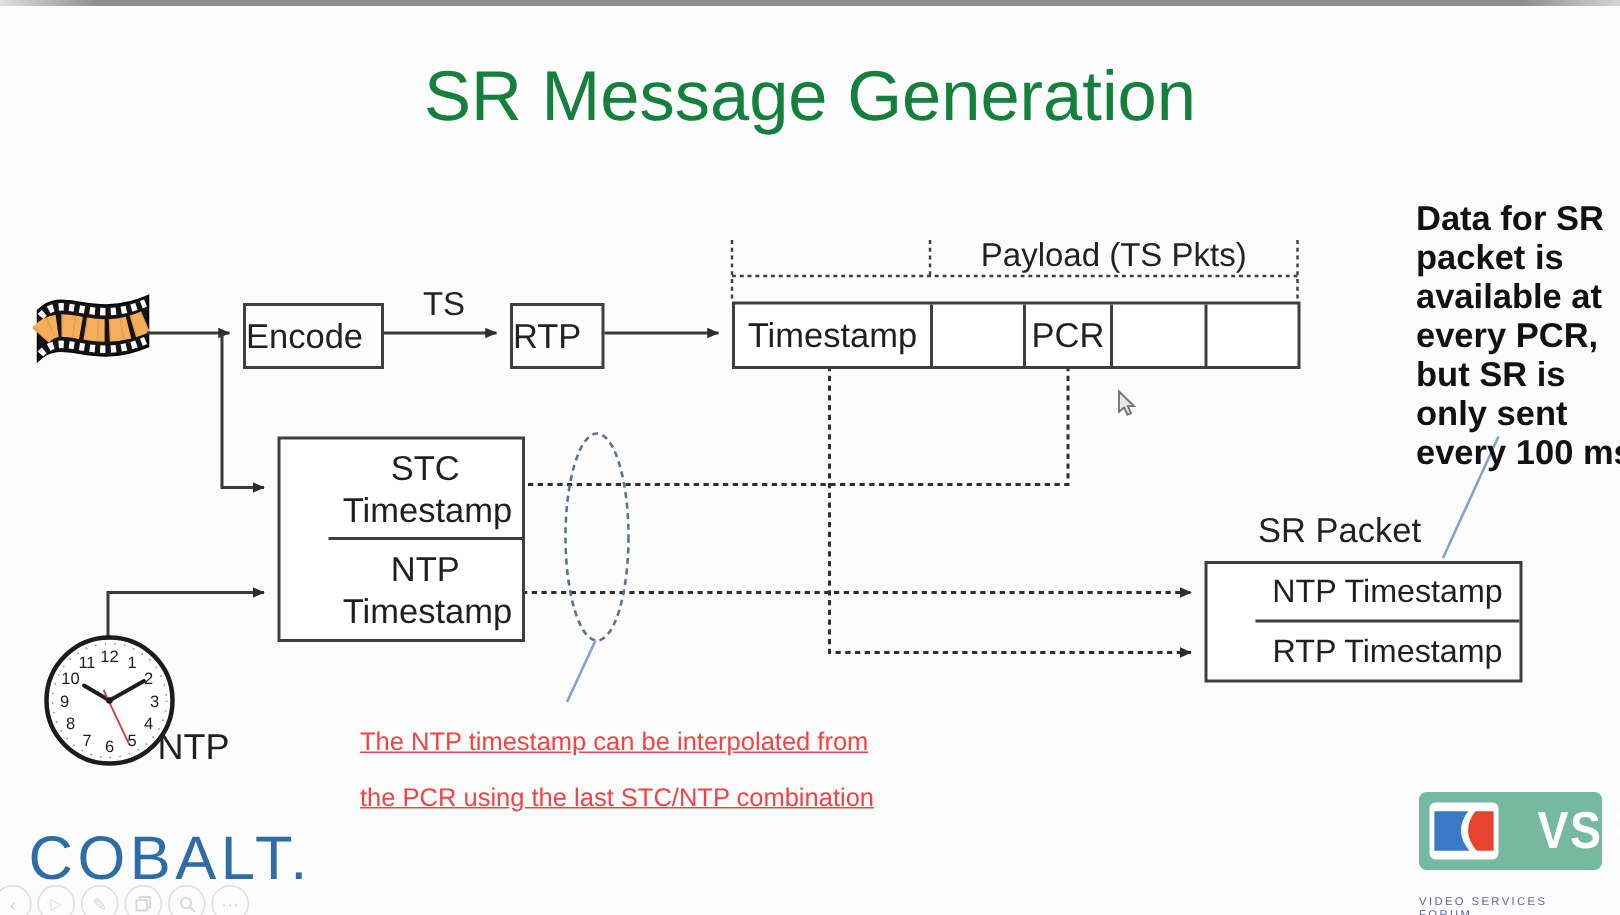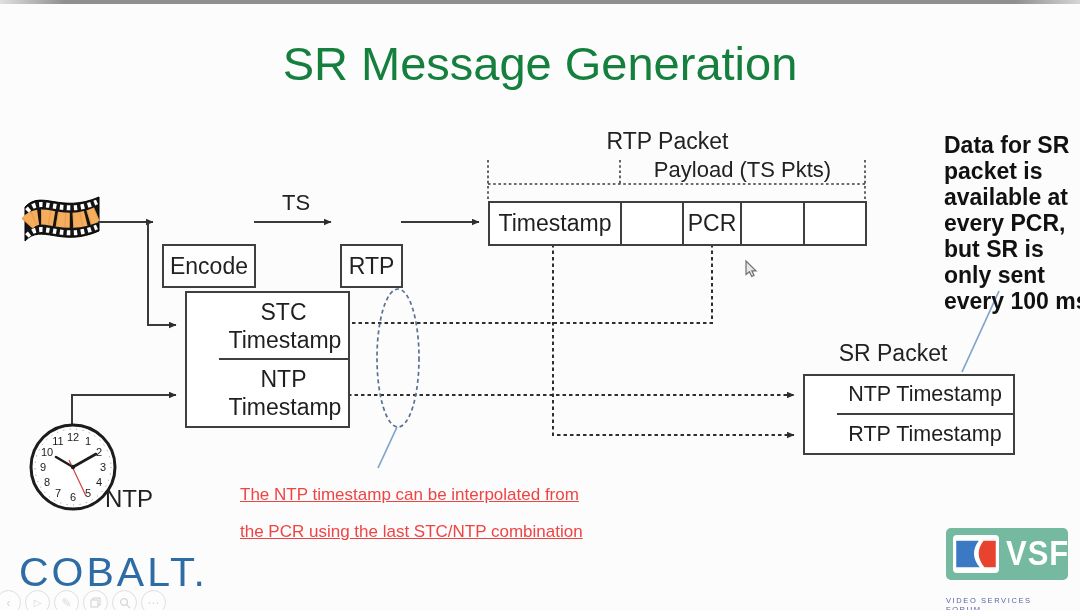--- a/index.html
+++ b/index.html
@@ -3,38 +3,38 @@
 <meta charset="utf-8">
 <style>
   html,body{margin:0;padding:0;}
   body{font-family:"Liberation Sans",sans-serif;background:#e9e9e9;}
   #stage{position:relative;width:1080px;height:610px;background:#fcfcfc;overflow:hidden;color:#1f1f1f;}
   .abs{position:absolute;}
   #topstrip{left:0;top:0;width:1080px;height:4px;
     background:linear-gradient(to right,#e0e0de,#8f8f8d 6%,#8f8f8d 94%,#d5d5d3);}
   #title{left:0;top:36px;width:1080px;text-align:center;font-size:47px;color:#15803d;letter-spacing:0px;}
   .dbox{position:absolute;border:2px solid #3f3f3f;background:rgba(255,255,255,.6);
-    display:flex;align-items:center;justify-content:center;font-size:23px;color:#222;text-align:center;margin-top:42px;}
+    display:flex;align-items:center;justify-content:flex-start;font-size:23px;color:#222;text-align:center;}
   #svglayer{left:0;top:0;}
   .lbl{position:absolute;font-size:22px;color:#222;}
   .center{text-align:center;}
   
   #pktrow{left:488px;top:201px;height:41px;display:flex;position:absolute;border:2px solid #3f3f3f;background:#fff;justify-content:center;}
   #pktrow .cell{height:100%;display:flex;align-items:center;justify-content:center;font-size:23px;border-right:2px solid #3f3f3f;}
   #pktrow .cell:last-child{border-right:none;}
   
   .stack{position:absolute;border:2px solid #3f3f3f;background:#fff;padding-left:32px;}
   .stack .row{display:flex;align-items:center;justify-content:center;text-align:center;border-bottom:2px solid #3f3f3f;}
   .stack .row:last-child{border-bottom:none;}
   #srnote{left:924px;top:132px;width:152px;font-size:23px;font-weight:bold;line-height:26px;color:#111;margin-left:20px;}
   #caption{left:240px;top:476px;font-size:17px;line-height:37px;color:#ef4444;text-decoration:underline;}
   #ntplabel{left:105px;top:485px;font-size:24px;}
   #cobalt{left:19px;top:549px;font-size:41px;color:#2d6ca5;letter-spacing:3px;font-weight:400;}
   
-  #vsf{left:946px;top:528px;width:122px;height:52px;background:#74b9a0;border-radius:5px;display:flex;align-items:center;}
+  #vsf{left:946px;top:528px;width:122px;height:52px;background:#74b9a0;border-radius:5px;display:flex;align-items:center;gap:19px;}
   #vsfmark{width:52px;height:38px;background:#fff;border-radius:4px;margin-left:7px;display:flex;align-items:center;justify-content:center;}
   #vsftext{color:#fff;font-weight:bold;font-size:31px;letter-spacing:1px;margin-left:7px;transform:scaleY(1.12);}
   #vsfsub{left:946px;top:596px;width:124px;text-align:left;font-size:7.5px;font-weight:normal;letter-spacing:1.6px;color:#5b63a9;}
   
   #controls{left:-4px;top:590px;display:flex;gap:4px;opacity:.55;}
   .ctl{width:23px;height:23px;border:1.4px solid #c6c6c6;border-radius:50%;background:#fff;
     display:flex;align-items:center;justify-content:center;color:#b9b9b9;font-size:12px;}
 </style>
 </head>
 <body>
@@ -94,21 +94,20 @@
   </svg>
 
   <div class="dbox" style="left:162px;top:202px;width:90px;height:40px">
     <span>Encode</span>
   </div>
   <div class="lbl center" style="left:272px;top:190px;width:48px">TS</div>
   <div class="dbox" style="left:340px;top:202px;width:59px;height:40px">
     <span>RTP</span>
   </div>
 
-  <div class="lbl center" style="left:590px;top:128px;width:155px;font-size:23px">RTP Packet</div>
   <div class="lbl center" style="left:625px;top:157px;width:235px">Payload (TS Pkts)</div>
 
   <div id="pktrow">
     <div class="cell" style="width:130px">
       <span>Timestamp</span>
     </div>
     <div class="cell" style="width:60px"></div>
     <div class="cell" style="width:56px">
       <span>PCR</span>
     </div>

